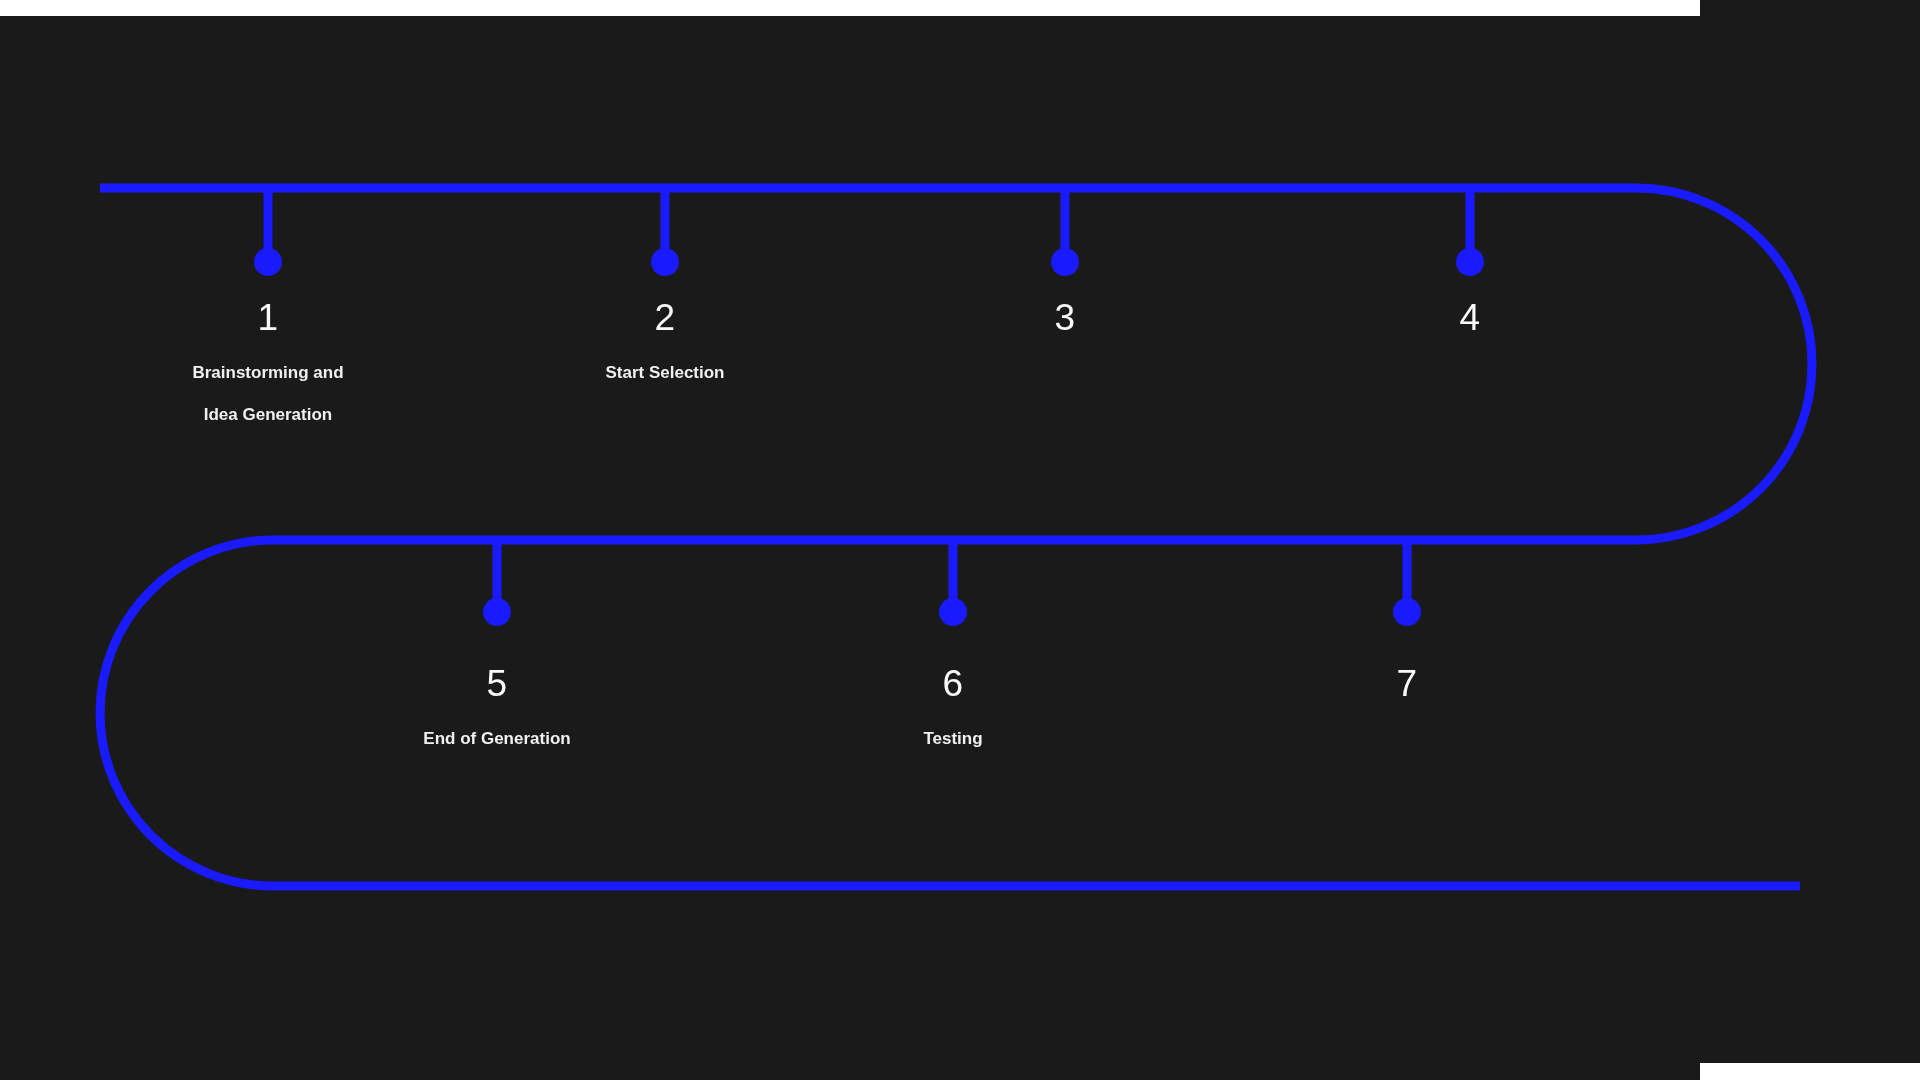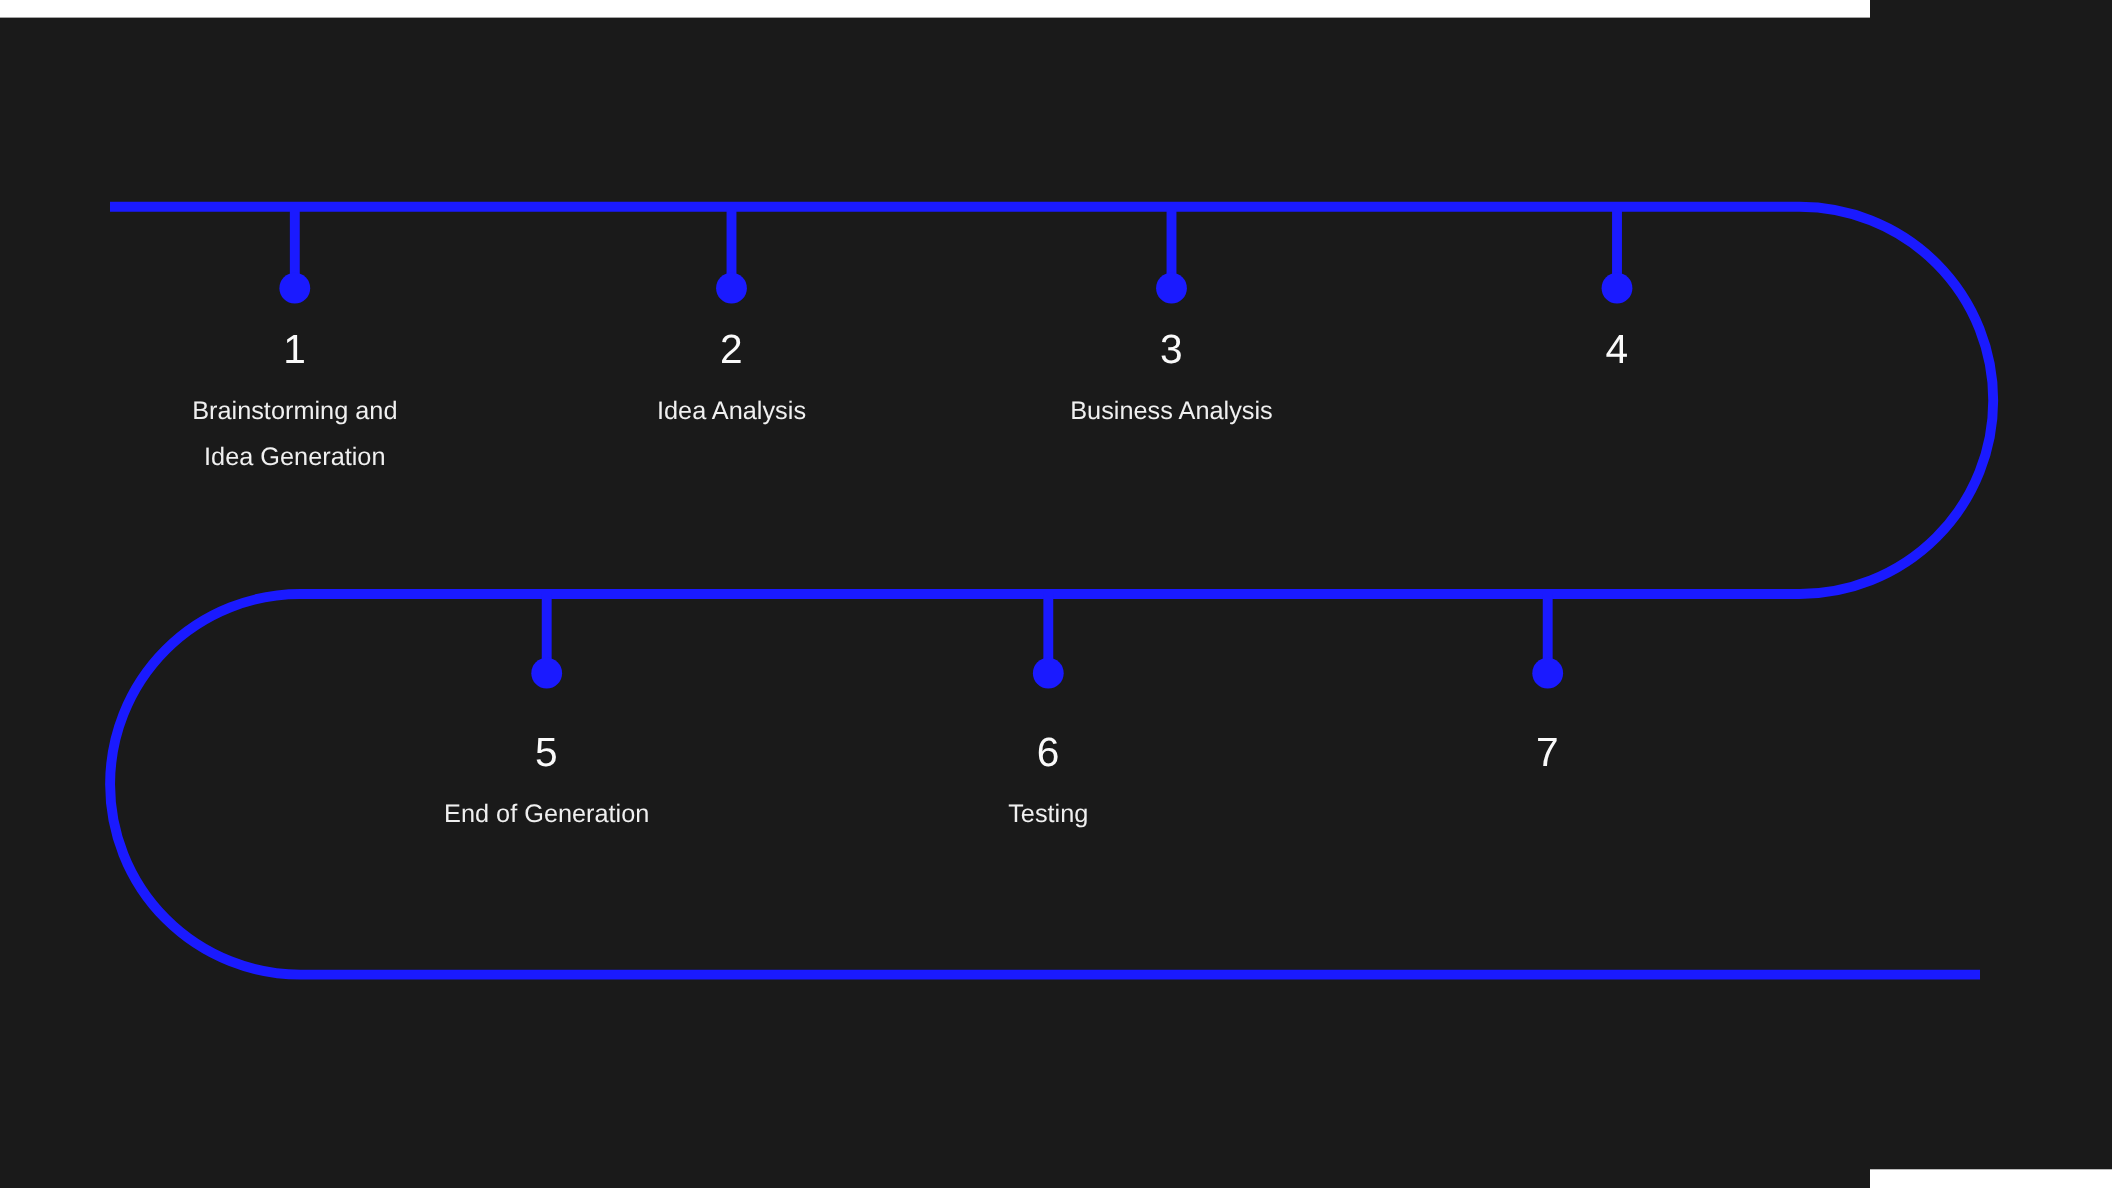--- a/index.html
+++ b/index.html
@@ -49,23 +49,23 @@
     width: 340px;
   }
   .step-number {
     font-size: 37px;
     line-height: 44px;
     font-weight: 400;
     color: #fafafa;
     letter-spacing: 0.5px;
   }
   .step-title {
-    font-size: 23px;
+    font-size: 17px;
     line-height: 42px;
-    font-weight: 400;
+    font-weight: 700;
     color: #f0f0f0;
     margin-top: 12px;
     white-space: pre-line;
     text-align: center;
   }
 </style>
 </head>
 <body>
 
 <div id="stage">
@@ -98,25 +98,24 @@
   </svg>
 
   <div id="labels">
       <div class="step-label" style="left: 268px; top: 296px;">
         <div class="step-number">1</div>
         <div class="step-title">Brainstorming and
 Idea Generation</div>
       </div>
       <div class="step-label" style="left: 665px; top: 296px;">
         <div class="step-number">2</div>
-        <div class="step-title">Idea Analysis</div>
+        <div class="step-title">Start Selection</div>
       </div>
       <div class="step-label" style="left: 1065px; top: 296px;">
         <div class="step-number">3</div>
-        <div class="step-title">Business Analysis</div>
       </div>
       <div class="step-label" style="left: 1470px; top: 296px;">
         <div class="step-number">4</div>
       </div>
       <div class="step-label" style="left: 497px; top: 662px;">
         <div class="step-number">5</div>
         <div class="step-title">End of Generation</div>
       </div>
       <div class="step-label" style="left: 953px; top: 662px;">
         <div class="step-number">6</div>

